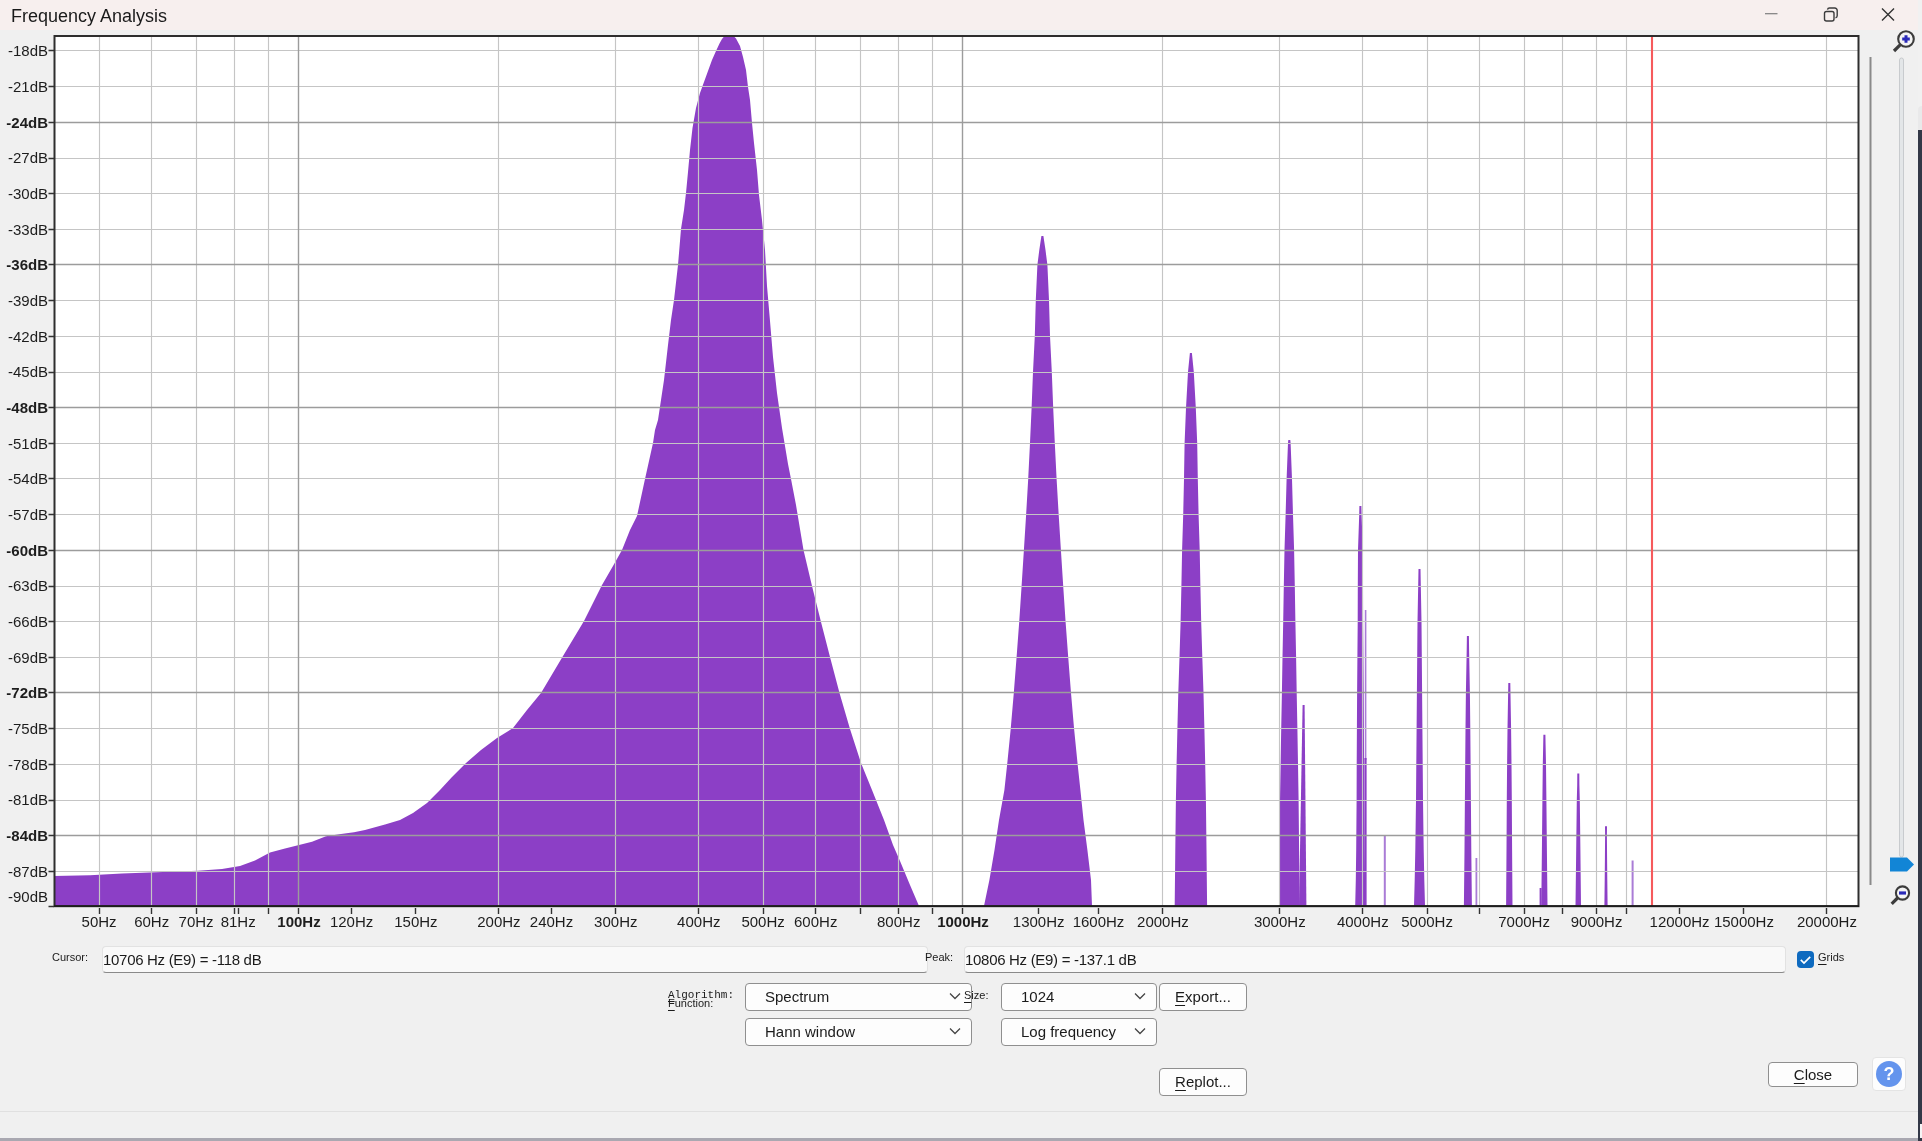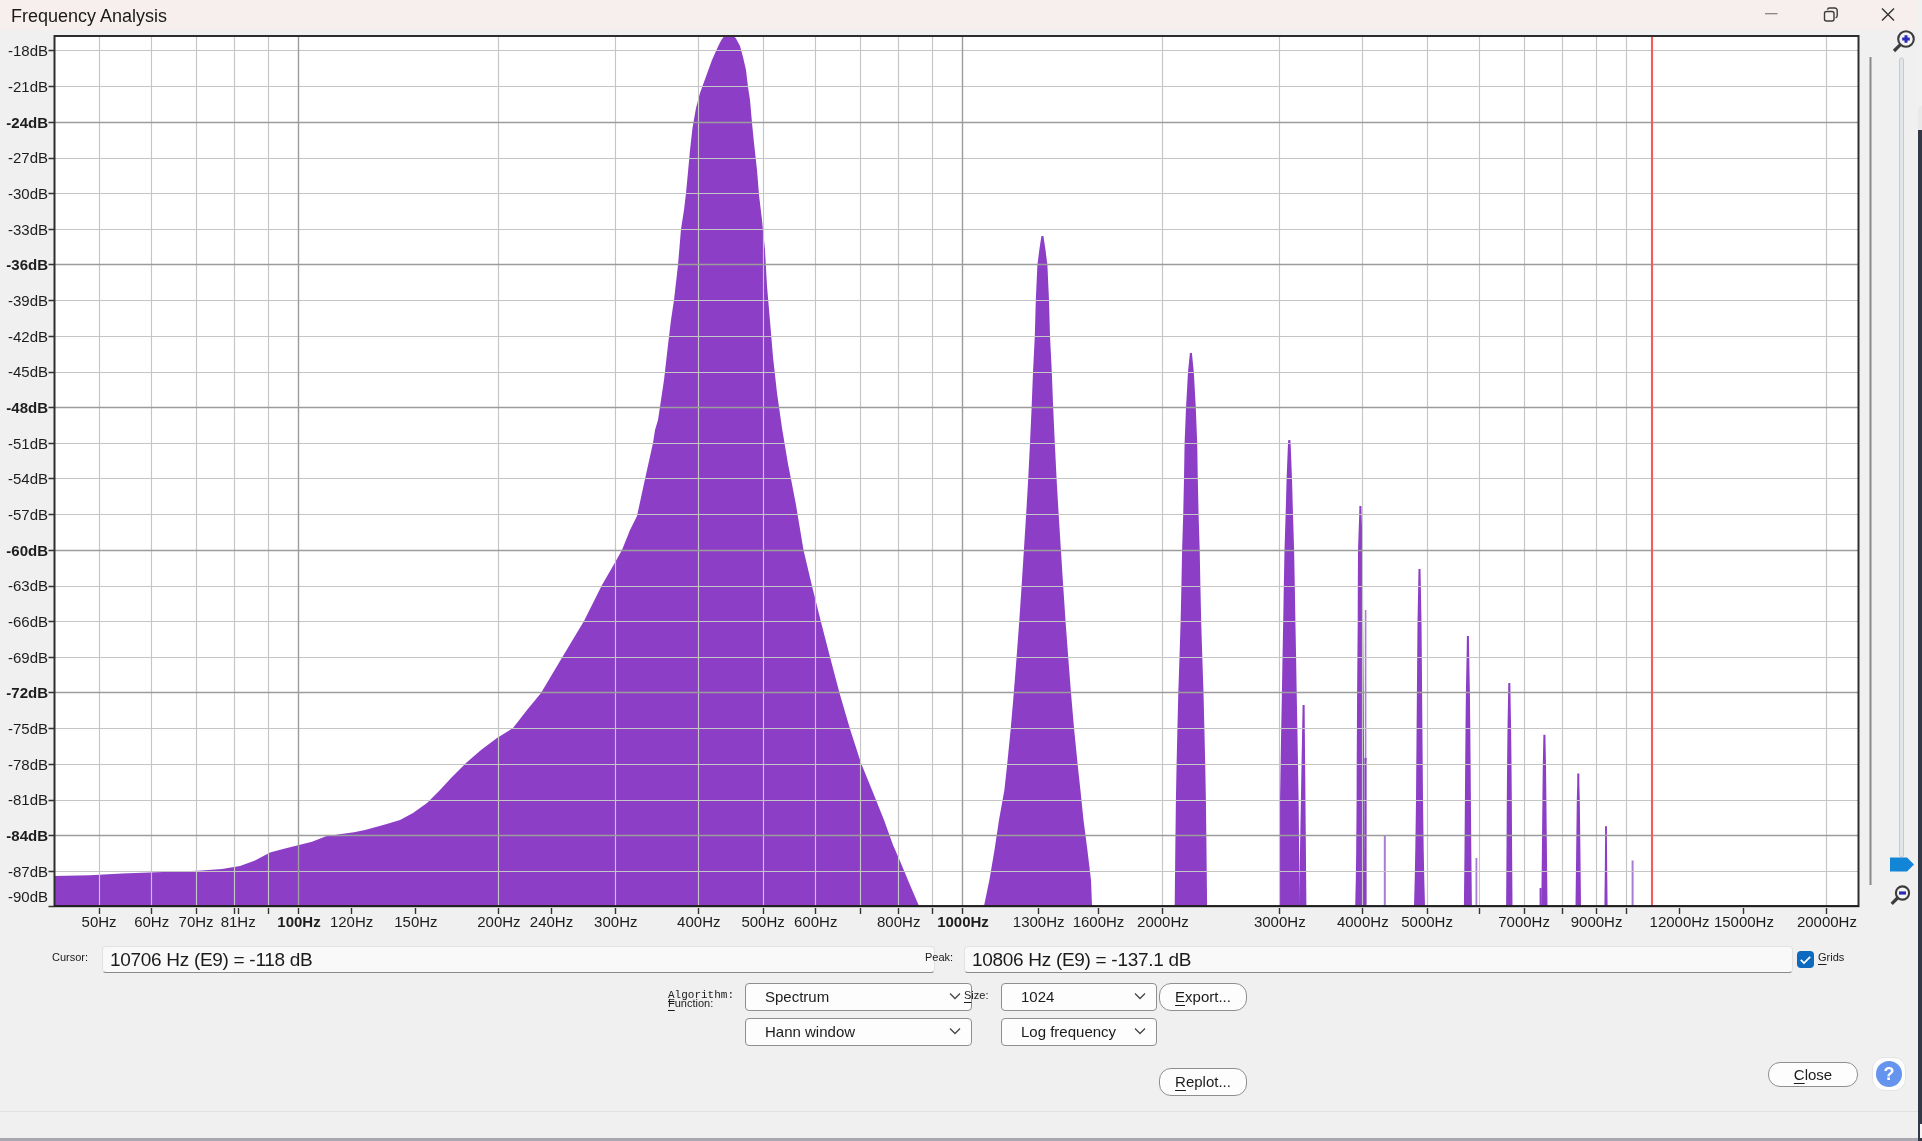--- a/index.html
+++ b/index.html
@@ -1,24 +1,24 @@
 <!DOCTYPE html>
 <html><head><meta charset="utf-8"><style>
 html,body{margin:0;padding:0;width:1922px;height:1141px;overflow:hidden;
  background:#f0f0f0;font-family:"Liberation Sans",sans-serif;}
 #wrap{position:relative;width:1922px;height:1141px;}
 #titlebar{position:absolute;left:0;top:0;width:100%;height:30px;background:#f7efee;}
 #title{position:absolute;left:11px;top:6px;font-size:18px;color:#1a1a1a;}
 #plotsvg{position:absolute;left:0;top:0;}
 .lab{position:absolute;font-size:11px;color:#1b1b1b;white-space:nowrap;}
 .field{position:absolute;height:25px;background:#f9f9f9;border:1px solid #e2e2e2;
- border-bottom:1px solid #8a8a8a;border-radius:4px;font-size:19px;color:#1b1b1b;line-height:25px;padding-left:7px;letter-spacing:-0.3px;}
+ border-bottom:1px solid #8a8a8a;border-radius:4px;font-size:15px;color:#1b1b1b;line-height:25px;letter-spacing:-0.3px;}
 .drop{position:absolute;height:26px;background:#fdfdfd;border:1px solid #8f8f8f;border-radius:4px;
  font-size:15px;color:#1b1b1b;line-height:26px;padding-left:19px;}
-.btn{position:absolute;background:#fdfdfd;border:1px solid #8f8f8f;border-radius:12px;
+.btn{position:absolute;background:#fdfdfd;border:1px solid #8f8f8f;border-radius:4px;
  font-size:15px;color:#1b1b1b;text-align:center;}
 .chev{position:absolute;right:10px;top:8px;}
 u{text-decoration-thickness:1px;text-underline-offset:3px;}
 #belowline{position:absolute;left:0;top:1111px;width:100%;height:0;border-top:1px solid #e0e0e0;}
 #bottomstrip{position:absolute;left:0;top:1138px;width:100%;height:3px;background:#a9a8b1;}
 #rightedge{position:absolute;left:1918px;top:0;width:4px;height:1141px;background:#f1f1f1;}
 #rightedge .a{position:absolute;top:106px;width:4px;height:24px;background:#e9e9ea;border-top-left-radius:4px;}
 #rightedge .b{position:absolute;top:130px;width:4px;height:1011px;background:#333847;}
 #rightedge .c{position:absolute;top:1124px;left:1.5px;width:2.5px;height:14px;background:#f5f5f6;}
 .cb{position:absolute;width:17px;height:17px;background:#0e6abf;border-radius:4px;}

